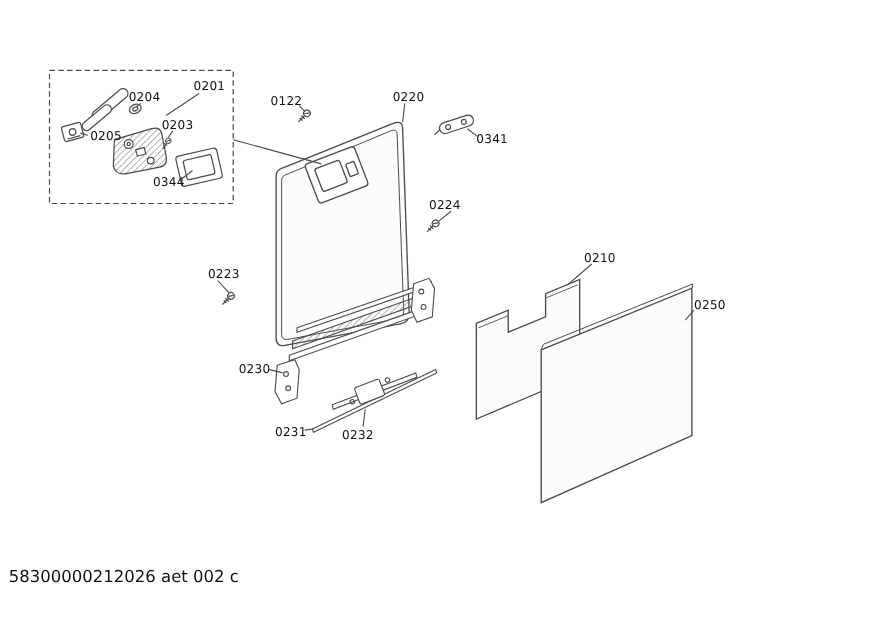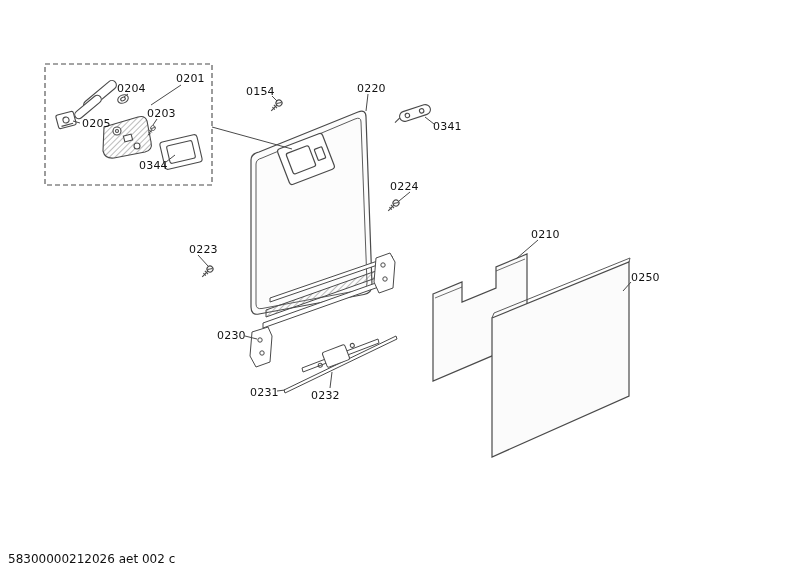--- a/index.html
+++ b/index.html
@@ -6,21 +6,21 @@
   .stage {
     position:relative; width:800px; height:566px; background:#ffffff;
     overflow:hidden; font-family:"DejaVu Sans", "Liberation Sans", sans-serif;
   }
   .stage svg { position:absolute; left:0; top:0; }
   .plabel {
     position:absolute; font-size:11px; color:#111; white-space:nowrap;
     letter-spacing:.2px;
   }
   .footer-note {
-    position:absolute; left:8px; top:552px; font-size:12px; color:#111;
+    position:absolute; left:8px; top:515px; font-size:15px; color:#111;
   }
 </style>
 </head>
 <body>
 
 <div class="stage">
 
   <svg width="800" height="566" viewBox="0 0 800 566">
     <defs>
       <pattern id="hatch" width="4" height="4" patternUnits="userSpaceOnUse" patternTransform="rotate(45)">
@@ -152,21 +152,21 @@
     </g>
   </svg>
 
   <div class="plabel" style="left:176px; top:72px">0201</div>
   <div class="plabel" style="left:139px; top:159px">0344</div>
   <div class="plabel" style="left:147px; top:107px">0203</div>
   <div class="plabel" style="left:117px; top:82px">0204</div>
   <div class="plabel" style="left:82px;  top:117px">0205</div>
   <div class="plabel" style="left:357px; top:82px">0220</div>
   <div class="plabel" style="left:433px; top:120px">0341</div>
-  <div class="plabel" style="left:246px; top:85px">0154</div>
+  <div class="plabel" style="left:246px; top:85px">0122</div>
   <div class="plabel" style="left:189px; top:243px">0223</div>
   <div class="plabel" style="left:390px; top:180px">0224</div>
   <div class="plabel" style="left:217px; top:329px">0230</div>
   <div class="plabel" style="left:250px; top:386px">0231</div>
   <div class="plabel" style="left:311px; top:389px">0232</div>
   <div class="plabel" style="left:531px; top:228px">0210</div>
   <div class="plabel" style="left:631px; top:271px">0250</div>
 
   <div class="footer-note">58300000212026 aet 002 c</div>
 

